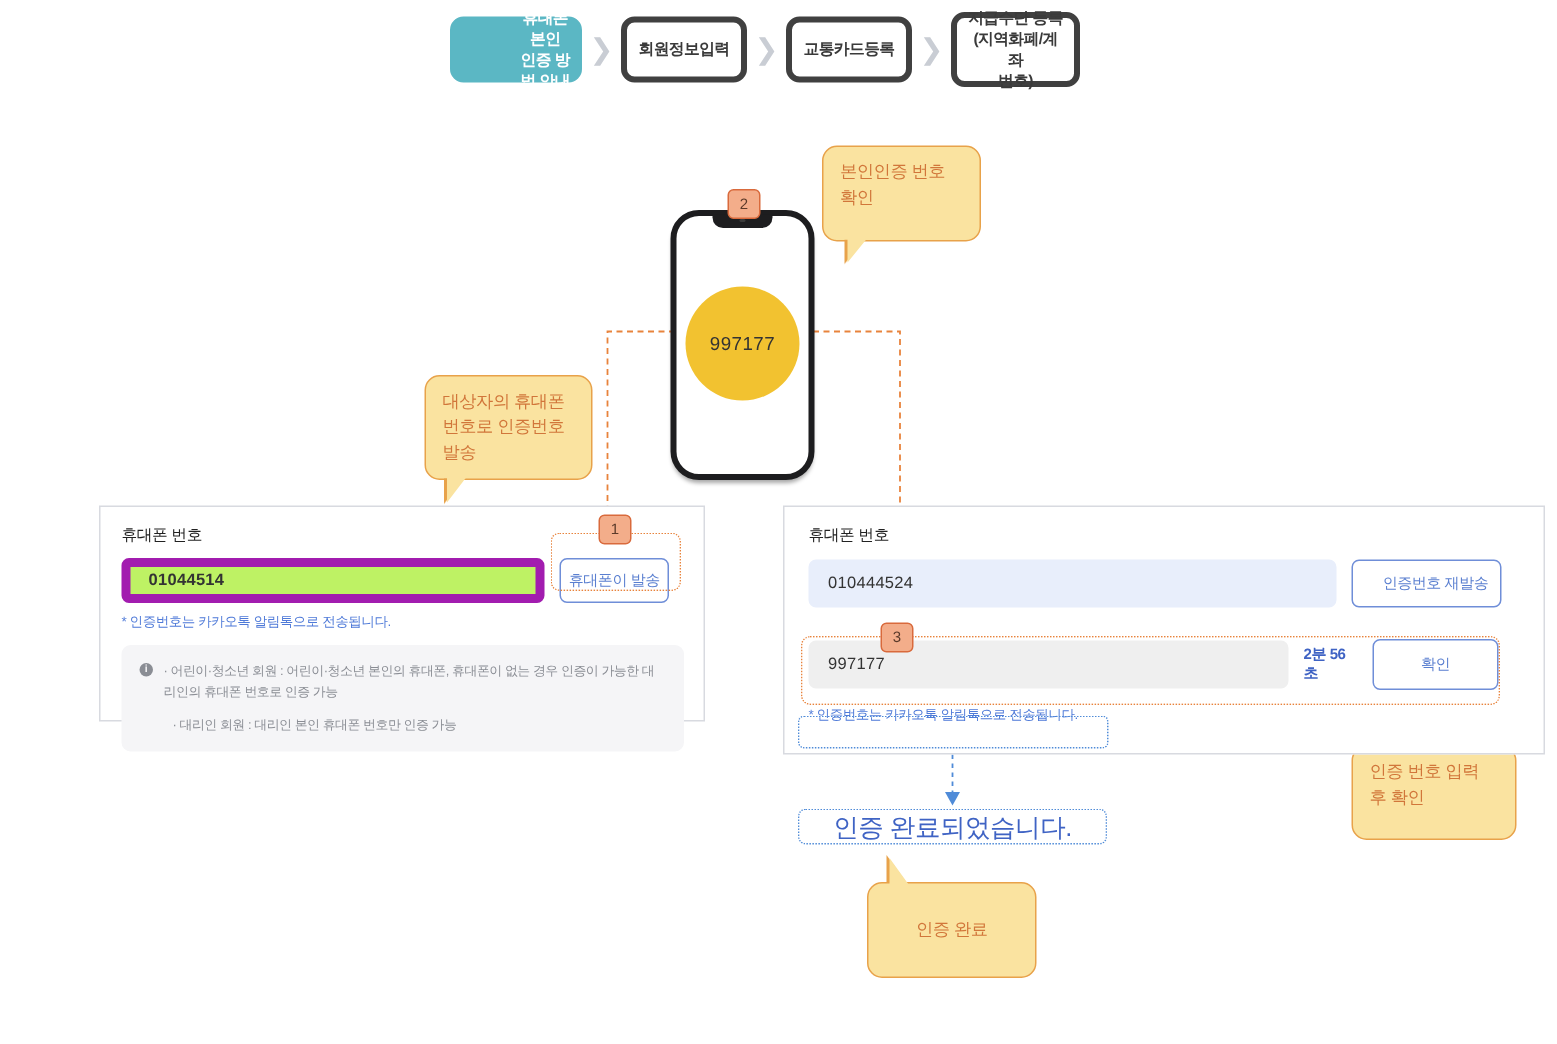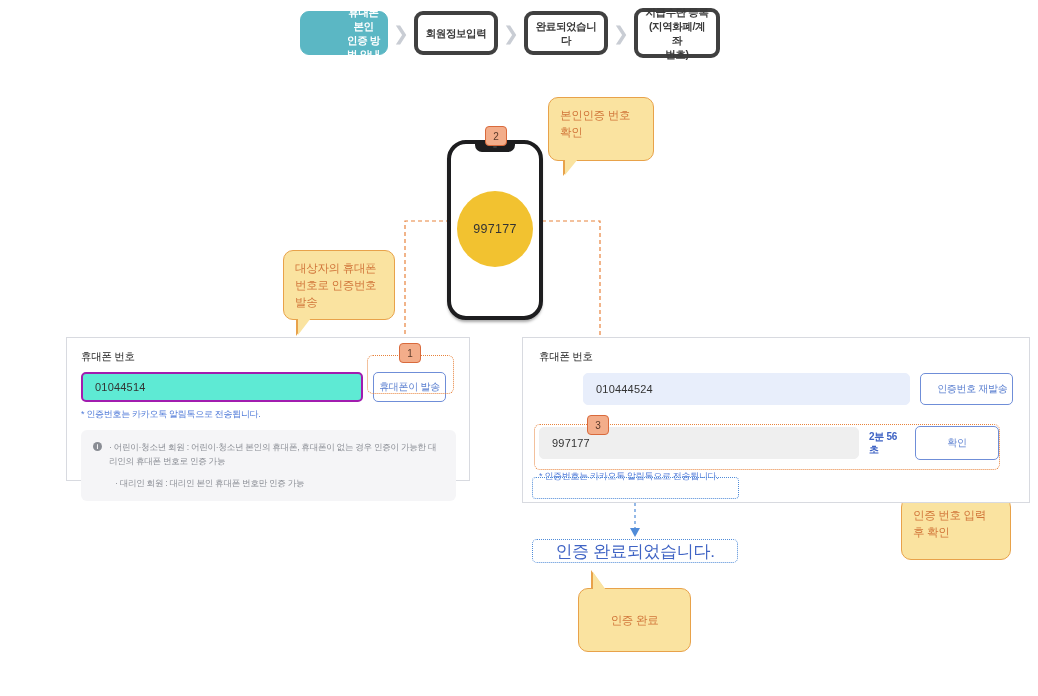--- a/index.html
+++ b/index.html
@@ -128,21 +128,21 @@
   .field-label{font-size:10.5px;font-weight:normal;color:#222;letter-spacing:-0.3px;}
 
   .row{display:flex;align-items:center;gap:10px;}
 
   .text-input{
     box-sizing:border-box;
     height:30px;border-radius:5px;
     display:flex;align-items:center;
     padding:0 12px;font-size:11px;color:#333;letter-spacing:.2px;
   }
-  .input-white{background:#5eead4;border:2px solid #a21caf;}
+  .input-white{background:#bef264;border:6px solid #a21caf;font-weight:bold;}
   .input-blue{background:#e8eefb;border:1px solid #e8eefb;}
   .input-grey{background:#efefef;border:1px solid #efefef;}
 
   .btn-outline{
     box-sizing:border-box;
     height:30px;border-radius:5px;
     border:1px solid #6f8ed8;background:#ffffff;
     color:#5a7fd0;font-size:10px;letter-spacing:-0.3px;
     display:flex;align-items:center;justify-content:center;
   }
@@ -205,21 +205,21 @@
       <div>휴대폰 본인</div>
       <div>인증 방법 안내</div>
     </div>
   </div>
   <div class="chev">❯</div>
   <div class="step s2 idle">
     <span>회원정보입력</span>
   </div>
   <div class="chev">❯</div>
   <div class="step s3 idle">
-    <span>완료되었습니다</span>
+    <span>교통카드등록</span>
   </div>
   <div class="chev">❯</div>
   <div class="step s4 idle">
     <div>
       <div>지급수단 등록</div>
       <div>(지역화폐/계좌</div>
       <div>번호)</div>
     </div>
   </div>
 </div>
@@ -266,21 +266,21 @@
     <div class="info-icon">i</div>
     <div class="info-lines">
       <div>· 어린이·청소년 회원 : 어린이·청소년 본인의 휴대폰, 휴대폰이 없는 경우 인증이 가능한 대리인의 휴대폰 번호로 인증 가능</div>
       <div class="l2">· 대리인 회원 : 대리인 본인 휴대폰 번호만 인증 가능</div>
     </div>
   </div>
 </div>
 
 <div class="card" id="card-right">
   <div class="field-label">휴대폰 번호</div>
-  <div class="row" style="margin-top:9px;margin-left:44px;">
+  <div class="row" style="margin-top:9px;">
     <div class="text-input input-blue" style="width:352px;height:32px;" title="휴대폰 번호를 입력하세요">010444524</div>
     <div class="btn-outline" style="width:100px;height:32px;padding-left:12px;">인증번호 재발송</div>
   </div>
   <div class="row" style="margin-top:21px;align-items:center;">
     <div class="text-input input-grey" style="width:320px;height:32px;" title="인증번호를 입력하세요">997177</div>
     <div style="width:36px;font-size:10px;font-weight:bold;color:#3f63c4;line-height:13px;letter-spacing:-0.3px;">
       <div>2분 56</div>
       <div>초</div>
     </div>
     <div class="btn-outline" style="width:84px;height:34px;font-family:Liberation Serif, serif;">확인</div>

